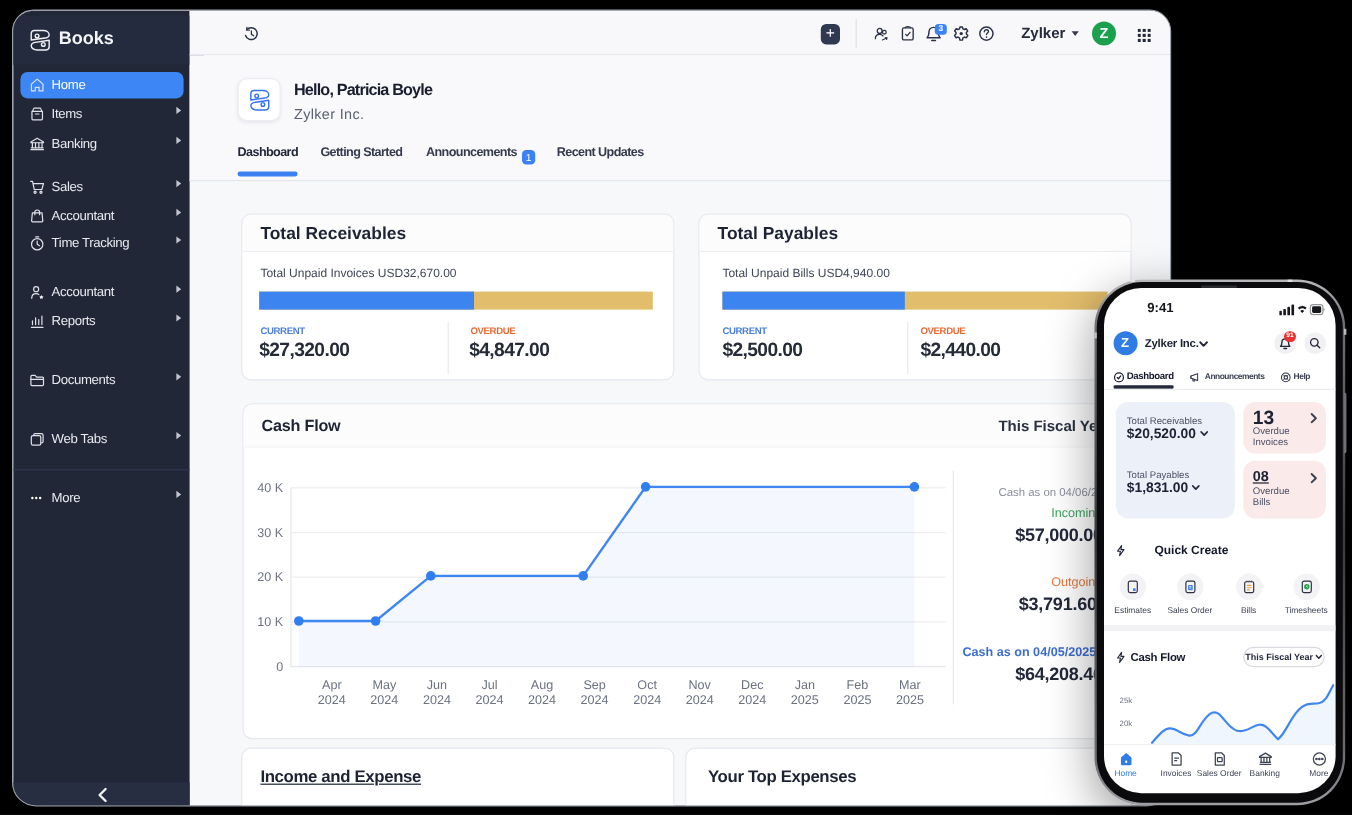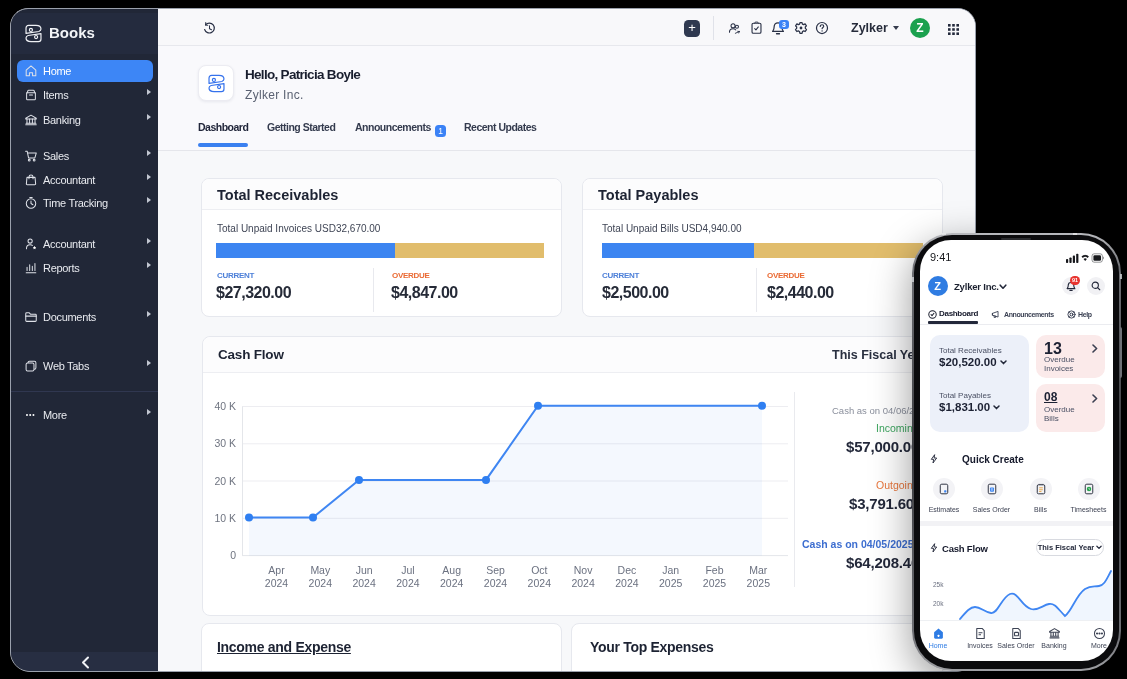--- a/index.html
+++ b/index.html
@@ -338,21 +338,21 @@
 </div>
 <div id="phone">
   <div id="phone-bezel"></div>
   <div class="abs" style="left:89px; top:5px; width:30px; height:2px; border-radius:1px; background:#2a2b2e;"></div>
   <div class="abs" style="left:30px; top:-0.5px; width:4px; height:2px; background:#e8e8ea; opacity:.8;"></div>
   <div class="abs" style="left:161px; top:-0.5px; width:4px; height:2px; background:#e8e8ea; opacity:.8;"></div>
   <div class="abs" style="left:207.5px; top:41px; width:2px; height:5px; background:#caccd0; opacity:.85;"></div>
   <div class="abs" style="left:-0.5px; top:44px; width:2px; height:5px; background:#caccd0; opacity:.85;"></div>
   <div id="screen">
 
-    <div class="scr" style="left:10px; top:11px; font-size:11px; font-weight:normal; color:#17181c;text-align:right;">9:41</div>
+    <div class="scr" style="left:36px; top:11px; font-size:11px; font-weight:bold; color:#17181c;text-align:right;">9:41</div>
     <svg class="scr" style="left:146px; top:13px;" width="38" height="10" viewBox="0 0 38 10">
       <g fill="#17181c">
         <rect x="0" y="6" width="2.2" height="4" rx="0.8"></rect>
           <rect x="3.4" y="4.4" width="2.2" height="5.6" rx="0.8"></rect>
           <rect x="6.8" y="2.6" width="2.2" height="7.4" rx="0.8"></rect>
           <rect x="10.2" y="0.8" width="2.2" height="9.2" rx="0.8"></rect>
         <path d="M21.3 3.2 C19.7 1.7 17.5 0.8 15.2 0.8 L15.2 0.8 C17.6 0.8 19.8 1.7 21.4 3.1 Z"></path>
         <path d="M15.5 3.5 A5.4 5.4 0 0 1 22.9 3.5 L21.6 4.9 A3.6 3.6 0 0 0 16.8 4.9 Z M17.5 6.1 A2.6 2.6 0 0 1 20.9 6.1 L19.2 7.9 Z"></path>
         <rect x="26" y="0.8" width="10.4" height="8.4" rx="2.2" fill="none" stroke="#17181c" stroke-width="1" opacity="0.45"></rect>
         <rect x="27.4" y="2.2" width="7.6" height="5.6" rx="1.2"></rect>

